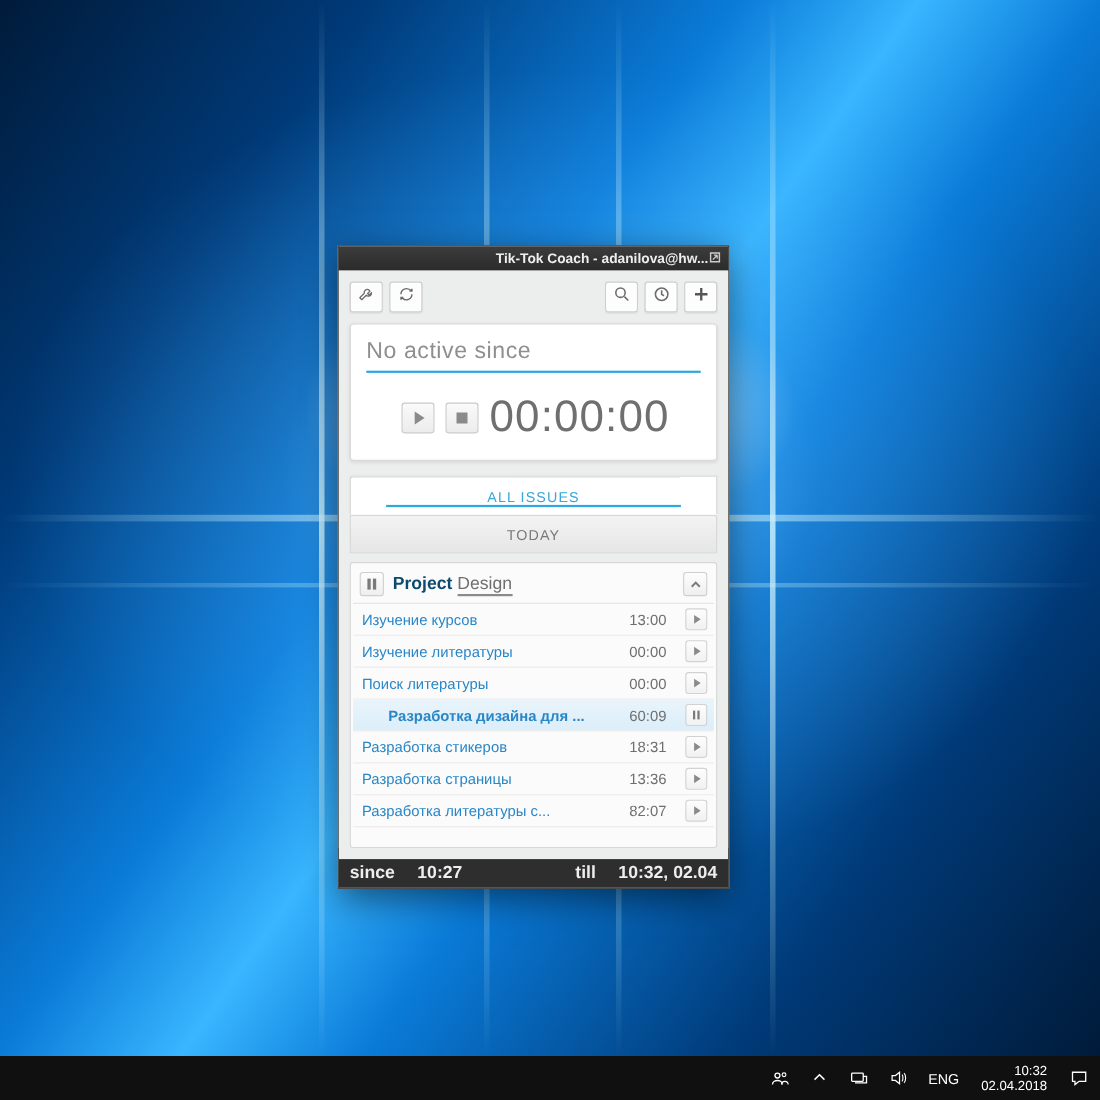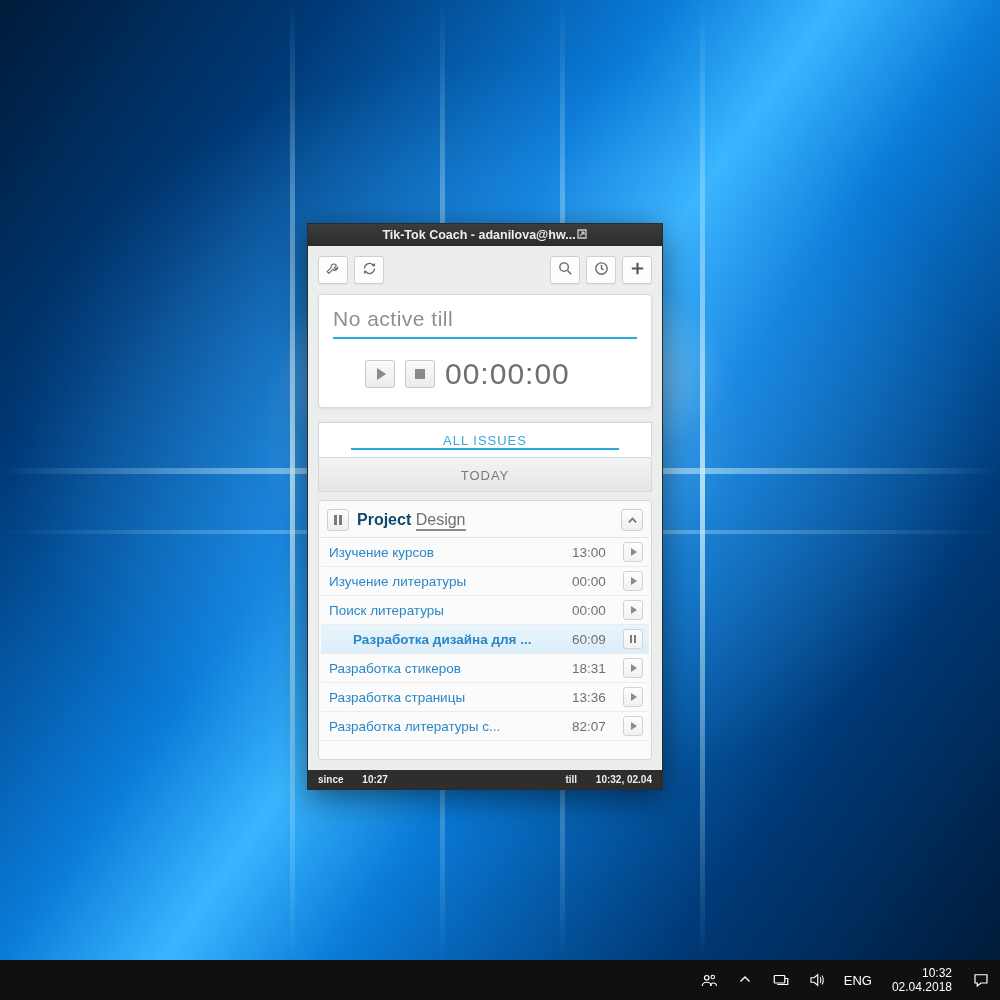--- a/index.html
+++ b/index.html
@@ -39,21 +39,21 @@
   
   .appwin {
     position:absolute; left:307px; top:223px; width:356px;
     background:#eceded; box-shadow: 0 8px 30px rgba(0,0,0,.5);
     border:1px solid #2b2b2b;
   }
   .titlebar {
     height:22px; background: linear-gradient(#3c3c3c,#2b2b2b);
     color:#eee; font-size:12.5px; font-weight:600;
     display:flex; align-items:center; padding:0 6px;
-    justify-content:center;
+    justify-content:flex-end;
   }
   .titlebar .tb-right svg{width:12px;height:12px;fill:#ddd;}
   .appbody { padding:10px 10px 0 10px; background:#eceded; }
 
   .toolbar {
     display:flex; align-items:center; gap:6px; margin-bottom:10px;
   }
   .toolbar .spacer{flex:1;}
   .tbtn {
     width:30px; height:28px; background:#fdfdfd;
@@ -75,21 +75,21 @@
     margin-bottom:18px;
   }
   .timer-row { display:flex; align-items:center; gap:10px; padding-left:32px;}
   .sqbtn {
     width:30px; height:28px; background:linear-gradient(#fafafa,#ececec);
     border:1px solid #c9c9c9; border-radius:3px;
     display:flex; align-items:center; justify-content:center; cursor:pointer;
   }
   .play-tri{width:0;height:0;border-left:9px solid #8a8a8a;border-top:6px solid transparent;border-bottom:6px solid transparent;margin-left:2px;}
   .stop-sq{width:10px;height:10px;background:#8a8a8a;}
-  .timer-val{ font-size:30px; color:#6f6f6f; letter-spacing:1px; font-weight:400;}
+  .timer-val{ font-size:40px; color:#6f6f6f; letter-spacing:1px; font-weight:400;}
 
   .tabs { display:flex; gap:0; margin-bottom:8px;flex-direction:column; }
   .tab {
     flex:1; text-align:center; font-size:13px; letter-spacing:1px;
     padding:10px 0 8px 0; color:#7a7a7a; cursor:pointer;
     background: linear-gradient(#f3f3f3,#e6e6e6);
     border:1px solid #d7d7d7;
   }
   .tab.active {
     background:#fff; color:#3aa7d8; border-bottom-color:#fff;
@@ -133,21 +133,21 @@
     width:20px;height:20px;background:linear-gradient(#fdfdfd,#f1f1f1);
     border:1px solid #d2d2d2;border-radius:3px;display:flex;align-items:center;justify-content:center;cursor:pointer;
   }
   .row .play-s{width:0;height:0;border-left:6px solid #8a8a8a;border-top:4px solid transparent;border-bottom:4px solid transparent;margin-left:1px;}
   .row.sel{ background: linear-gradient(#e9f4fb,#dbeefa); padding-left: 32px; }
   .row.sel .name{ font-weight:600; }
   .row .pause-s{display:flex;gap:2px;}
   .row .pause-s span{width:2px;height:8px;background:#7a7a7a;}
 
   .statusbar{
-    background:#2e2e2e; color:#eee; font-size:10px; font-weight:600;
+    background:#2e2e2e; color:#eee; font-size:16px; font-weight:600;
     display:flex; align-items:center; padding:4px 10px;
     gap:8px;
   }
   .statusbar .flex{flex:1;}
 </style>
 </head>
 <body>
 
 <div class="wallpaper">
   <div class="streak hstreak1"></div>
@@ -208,21 +208,21 @@
       <div class="tbtn">
         <span>
           <svg viewBox="0 0 24 24">
               <path d="M12 4v16M4 12h16" stroke="#555" stroke-width="3"></path>
             </svg>
         </span>
       </div>
     </div>
 
     <div class="issuecard">
-      <div class="issue-title">No active till</div>
+      <div class="issue-title">No active since</div>
       <div class="timer-row">
         <div class="sqbtn">
             <div class="play-tri"></div>
           </div>
         <div class="sqbtn">
             <div class="stop-sq"></div>
           </div>
         <div class="timer-val">00:00:00</div>
       </div>
     </div>

